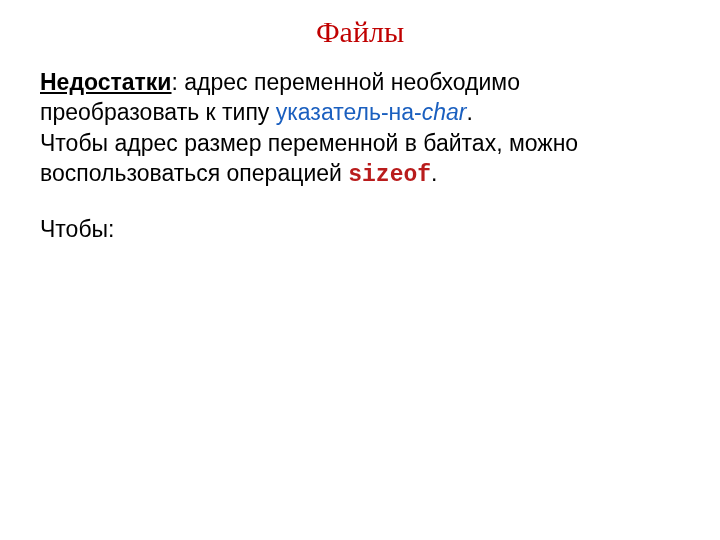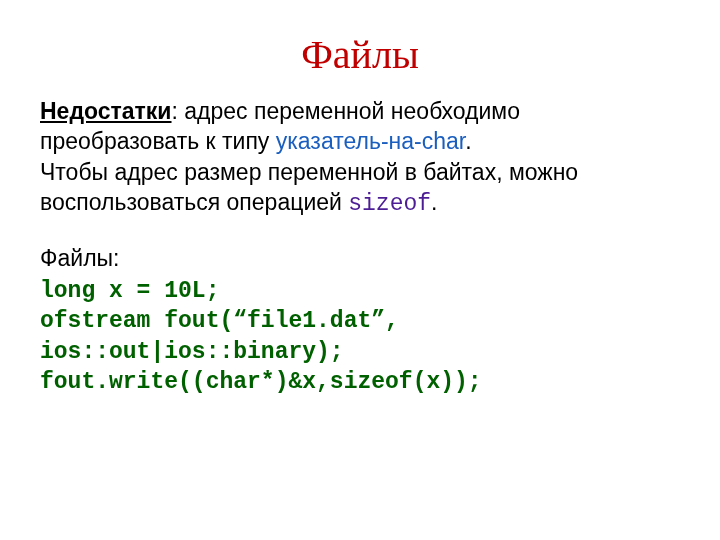--- a/index.html
+++ b/index.html
@@ -11,43 +11,44 @@
     font-family: Arial, Helvetica, sans-serif;
     color: #000000;
     position: relative;
   }
   .slide {
     padding: 15px 40px 0 40px;
   }
   .title {
     text-align: center;
     font-family: "Times New Roman", Times, serif;
-    font-size: 40px;
+    font-size: 30px;
     color: #c00000;
-    margin: 16px 0 18px 0;
+    margin: 0 0 18px 0;
     font-weight: normal;
   }
   .body-text {
     font-size: 23px;
     line-height: 1.32;
   }
   .bold {
     font-weight: bold;
     text-decoration: underline;
   }
   .link {
     color: #1a5fbf;
   }
   .italic {
+    font-style: italic;
     margin-top: 24px;
   }
   .mono-inline {
     font-family: "Courier New", Courier, monospace;
-    color: #4c1d95;
-    font-weight: normal;
+    color: #b91c1c;
+    font-weight: bold;
   }
   .code-block {
     font-family: "Courier New", Courier, monospace;
     color: #006000;
     font-weight: bold;
     font-size: 23px;
     line-height: 1.32;
     white-space: pre;
     margin-top: 2px;
   }
@@ -62,19 +63,15 @@
   <h1 class="title">Файлы</h1>
 
   <div class="body-text">
     <span class="bold">Недостатки</span><span>: адрес переменной необходимо преобразовать к типу </span><span class="link"><span>указатель-на-</span><span class="italic">char</span></span><span>.</span>
     <br>
     <span>Чтобы адрес размер переменной в байтах, можно воспользоваться операцией </span><span class="mono-inline">sizeof</span><span>.</span>
   </div>
 
   <div class="spacer"></div>
 
-  <div class="body-text">Файлы:</div>
+  <div class="body-text">Чтобы:</div>
 
-  <div class="code-block"><span>long x = 10L;</span>
-<span>ofstream fout(“file1.dat”,</span>
-<span>ios::out|ios::binary);</span>
-<span>fout.write((char*)&amp;x,sizeof(x));</span></div>
 </div>
 
 </body></html>

